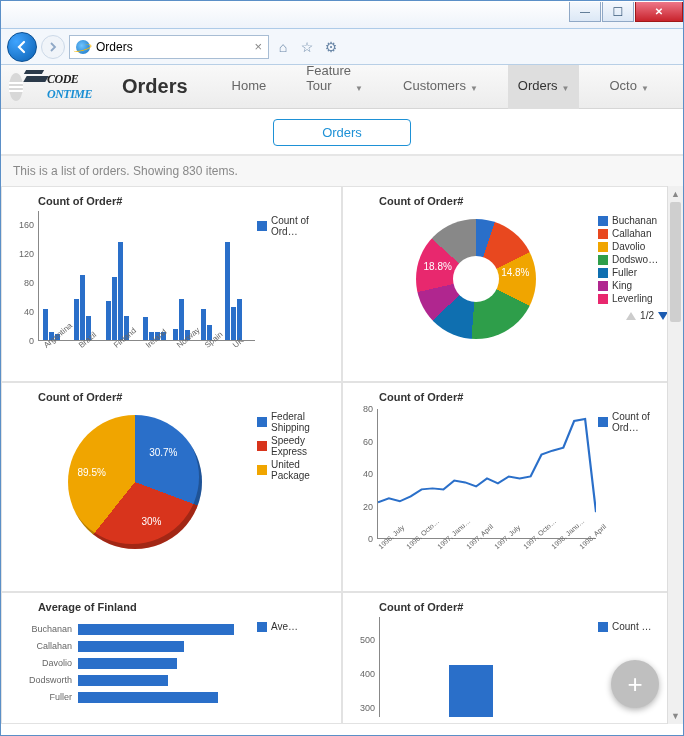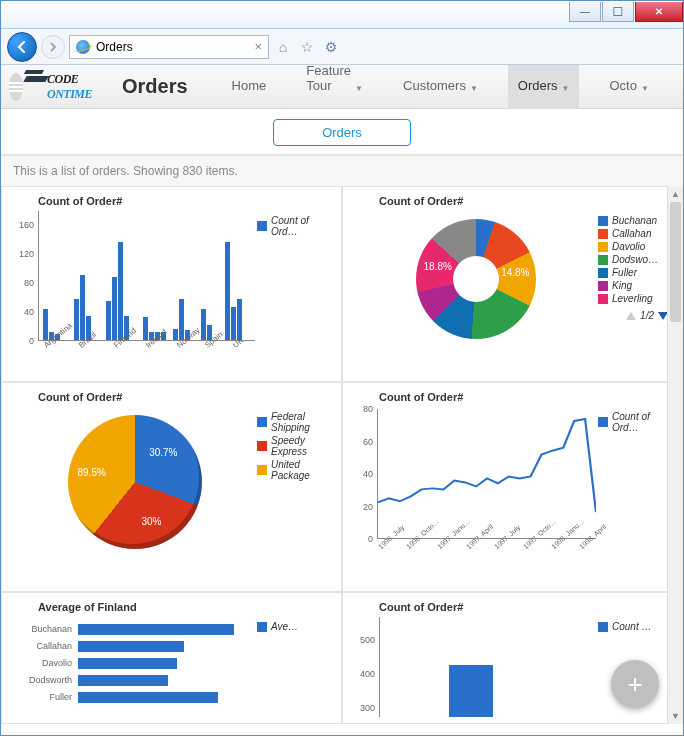--- a/index.html
+++ b/index.html
@@ -54,21 +54,21 @@
 .status { padding:8px 12px; font-size:12px; color:#888; background:#f7f7f7; }
 
 
 .dash-wrap { height:538px; overflow:hidden; position:relative; }
 .dash { display:grid; grid-template-columns:1fr 1fr; }
 .panel { border:1px solid #e2e2e2; padding:8px 10px 6px; background:#fff; position:relative; height:196px; }
 .panel.tall { height:210px; }
 .ptitle { font-size:11px; font-weight:bold; color:#333; margin-bottom:4px; margin-left:26px; }
 .chartbox { display:flex; height:158px; }
 .plot { flex:1; position:relative; }
-.legend { width:74px; font-size:10px; color:#333; padding-top:4px;font-style:italic; }
+.legend { width:74px; font-size:10px; color:#333; padding-top:4px; }
 .legrow { display:flex; align-items:center; gap:4px; margin-bottom:2px; line-height:11px; }
 .sw { width:10px; height:10px; flex-shrink:0; }
 
 
 .vbars { position:absolute; left:26px; right:2px; top:0; bottom:28px; border-left:1px solid #888; border-bottom:1px solid #888; }
 .yax { position:absolute; left:0; top:0; bottom:28px; width:24px;margin-top:14px; }
 .yax span { position:absolute; right:2px; font-size:9px; color:#666; transform:translateY(-50%); }
 .vbars .grp { position:absolute; bottom:0; display:flex; gap:1px; align-items:flex-end; }
 .vbars .bar { width:5px; background:#2a6fc9; }
 .xcat { position:absolute; bottom:0; left:26px; right:2px; height:26px; }

